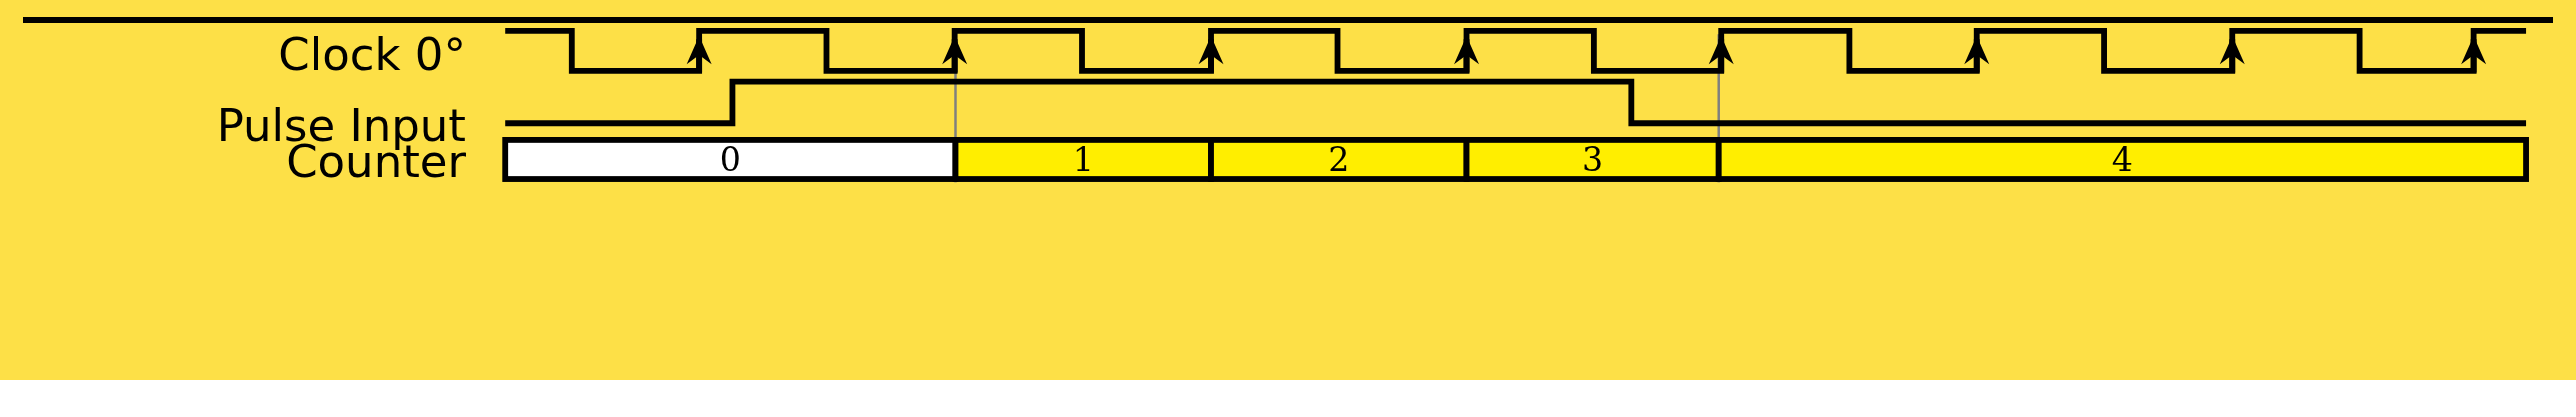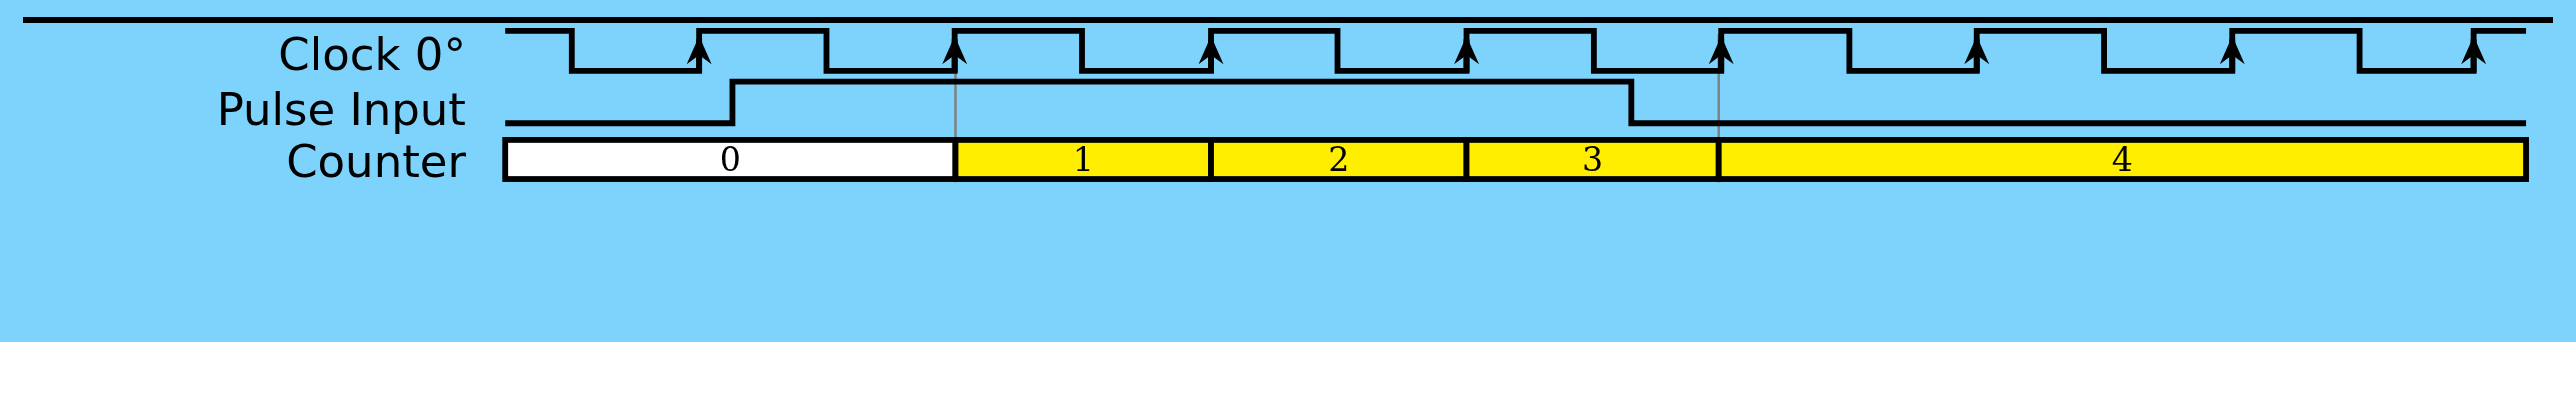--- a/index.html
+++ b/index.html
@@ -6,22 +6,22 @@
     margin: 0;
     padding: 0;
     background: #ffffff;
   }
   body {
     font-family: "DejaVu Sans", sans-serif;
   }
   #figure {
     position: relative;
     width: 2576px;
-    height: 342px;
-    background: #7dd3fc;
+    height: 380px;
+    background: #fde047;
     overflow: hidden;
   }
   .rule {
     position: absolute;
     left: 23px;
     width: 2530px;
     height: 6.7px;
     background: #000000;
   }
   #rule-top  { top: 16.6px; }
@@ -37,21 +37,21 @@
     white-space: nowrap;
     line-height: 1;
   }
   .label-col {
     position: absolute;
     left: 0;
     width: 466px;
     height: 0.8px;
   }
   #label-clock  { top: 32px; }
-  #label-pulse  { top: 87px; }
+  #label-pulse  { top: 103px; }
   #label-counter{ top: 139px; }
 
   #wave-area {
     position: absolute;
     left: 0;
     top: 0;
     width: 2576px;
     height: 418px;
   }
   svg { display: block; }

